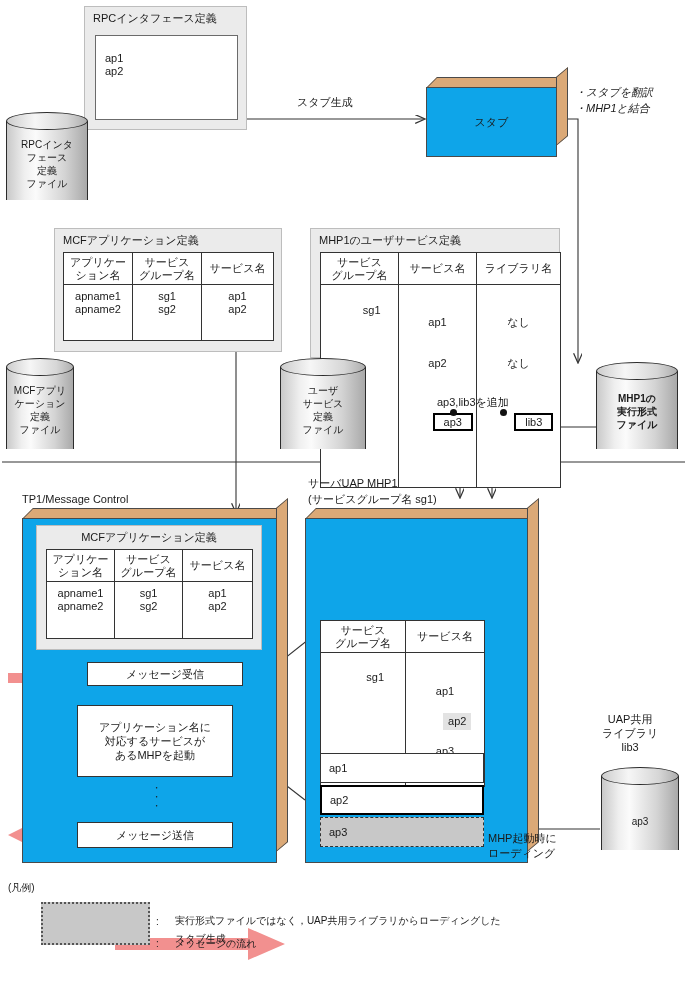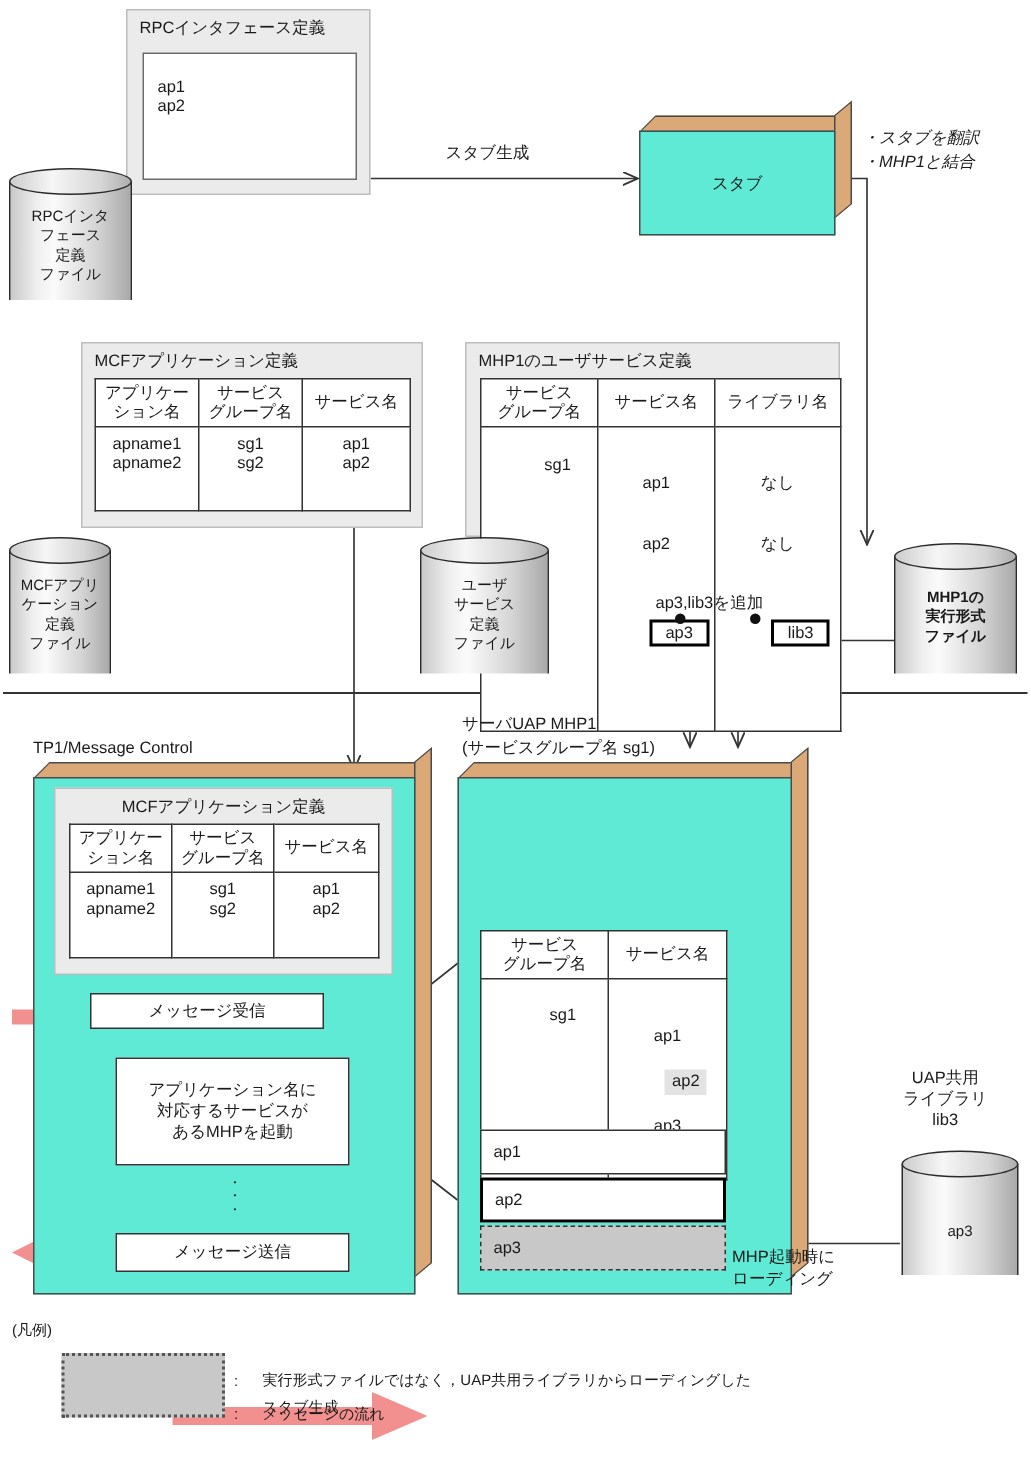--- a/index.html
+++ b/index.html
@@ -43,21 +43,21 @@
     white-space:pre;
     line-height:13px;
   }
   table.dt th { font-size:11px; }
   .cellstack { line-height:15px; }
 
   
   .box3d { position:absolute; }
   .box3d .face {
     position:absolute; left:0; top:10px; right:11px; bottom:0;
-    background:#5eead4; border:1px solid #4a4a4a;
+    background:#0ea5e9; border:1px solid #4a4a4a;
     display:flex; align-items:center; justify-content:center;
     font-size:11px;
   }
   .box3d .side {
     position:absolute; right:0; top:0px; width:12px; bottom:11px;
     background:#dba977; border:1px solid #4a4a4a;
     transform:skewY(-40deg); transform-origin: left top;
   }
   .box3d .top {
     position:absolute; left:0; top:0; right:11px; height:11px;
@@ -300,21 +300,21 @@
       <td class="cellstack" style="height:57px;vertical-align:top;padding-top:5px;">apname1
 apname2</td>
       <td class="cellstack" style="height:57px;vertical-align:top;padding-top:5px;">sg1
 sg2</td>
       <td class="cellstack" style="height:57px;vertical-align:top;padding-top:5px;">ap1
 ap2</td>
     </tr>
   </tbody>
     </table>
 
-  <div class="fbox" style="left:60px; top:662px; width:156px; height:24px;">メッセージ受信</div>
+  <div class="fbox" style="left:87px; top:662px; width:156px; height:24px;">メッセージ受信</div>
 
   <div class="fbox" style="left:77px; top:705px; width:156px; height:72px;">アプリケーション名に
 対応するサービスが
 あるMHPを起動</div>
 
   <div class="abs txt" style="left:152px; top:784px; font-size:9px; line-height:9px; text-align:center;">・
 ・
 ・</div>
 
   <div class="fbox" style="left:77px; top:822px; width:156px; height:26px;">メッセージ送信</div>

